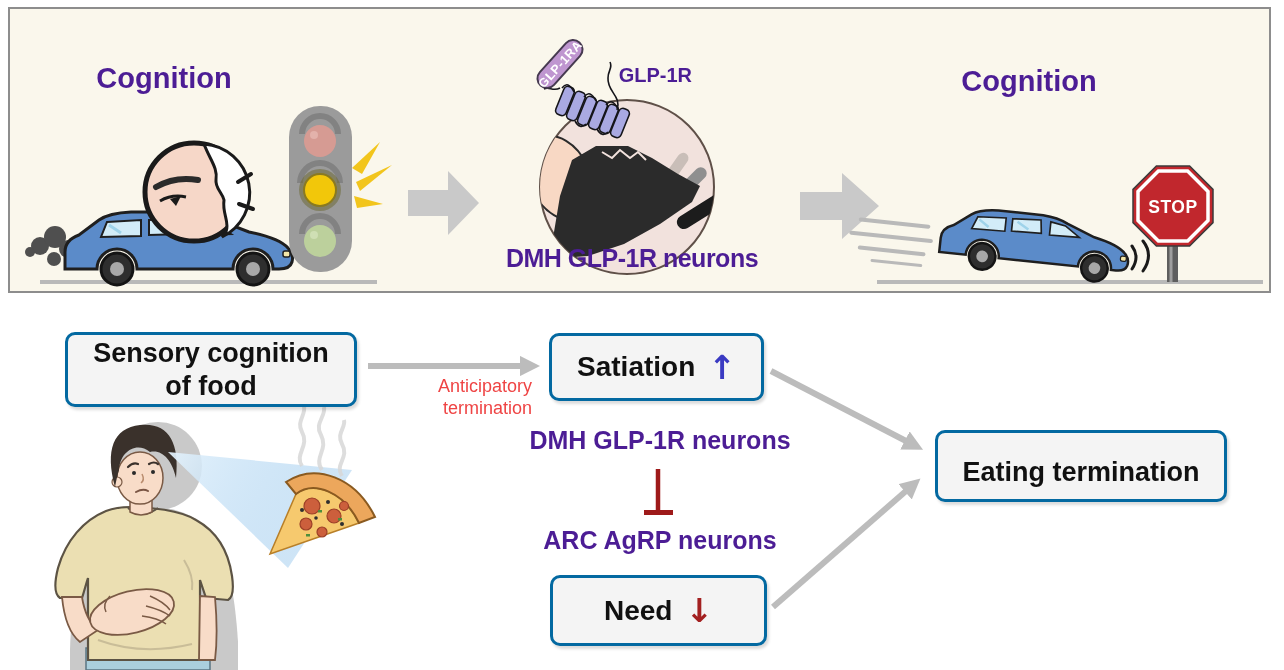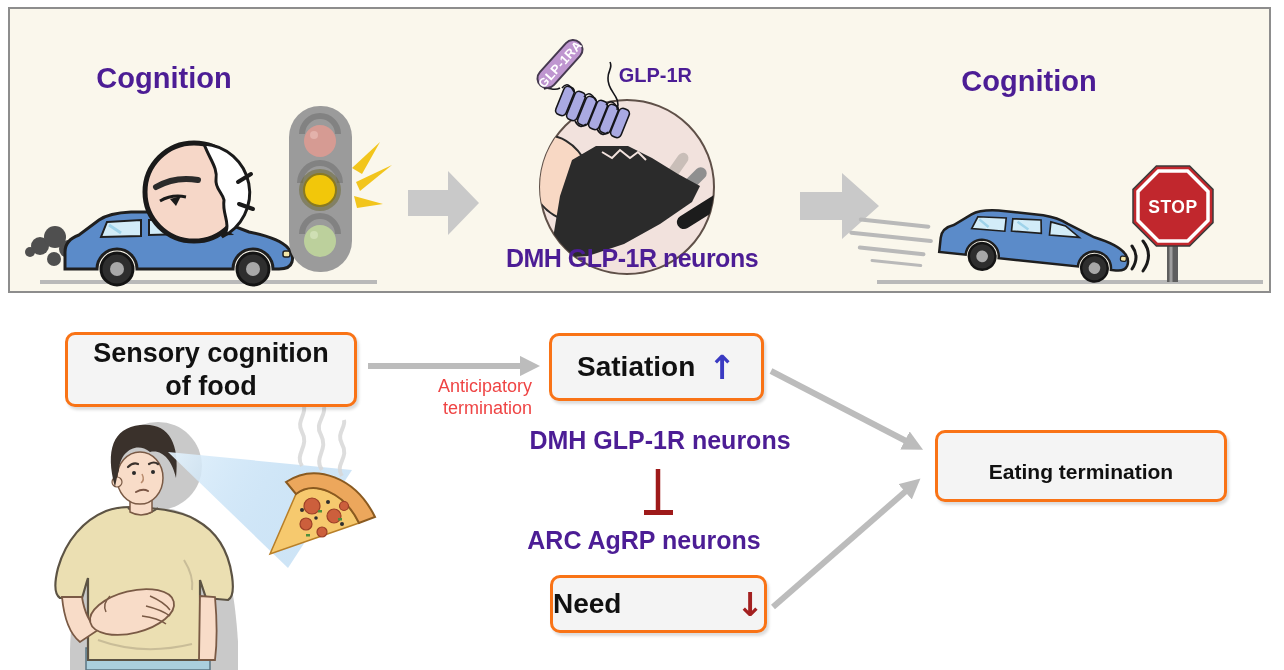--- a/index.html
+++ b/index.html
@@ -2,21 +2,21 @@
 <html><head>
 <meta charset="utf-8">
 <style>
   html,body{margin:0;padding:0;background:#ffffff;}
   #figure{position:relative;width:1284px;height:670px;background:#ffffff;overflow:hidden;
           font-family:"Liberation Sans","DejaVu Sans",sans-serif;color:#111;}
   #top-panel{position:absolute;left:8px;top:7px;width:1263px;height:286px;
              background:#faf7ec;border:2px solid #8d8d8d;box-sizing:border-box;z-index:0;}
   svg.layer{position:absolute;left:0;top:0;z-index:1;}
   .lbl{position:absolute;font-weight:bold;text-align:center;color:#4c1d95;z-index:2;line-height:1.1;}
-  .box{position:absolute;background:#f4f4f4;border:3px solid #f97316;border-radius:10px;
+  .box{position:absolute;background:#f4f4f4;border:3px solid #0369a1;border-radius:10px;
        display:flex;align-items:center;justify-content:center;box-sizing:border-box;
        box-shadow:2px 3px 3px rgba(0,0,0,0.14);z-index:2;font-weight:bold;color:#111;}
   .box .bt{font-weight:bold;}
   .arrow-glyph{font-family:"DejaVu Sans",sans-serif;font-weight:bold;font-size:33px;margin-left:13px;line-height:1;}
   .up{color:#3a3ac2;} .down{color:#a32020;}
   #pathway-note{position:absolute;left:372px;top:376px;width:160px;text-align:right;
                 font-size:18px;line-height:1.22;color:#ef4444;z-index:2;}
   #pathway-note span{display:block;}
 </style>
 </head>
@@ -260,24 +260,24 @@
     <span>termination</span>
   </div>
 
   <div class="box" style="left:549px;top:333px;width:215px;height:68px;">
     <span class="bt" style="font-size:28px;">Satiation</span>
     <span class="arrow-glyph up">↑</span>
   </div>
 
   <div class="lbl" style="left:515px;top:427px;width:290px;font-size:25px;">DMH GLP-1R neurons</div>
 
-  <div class="lbl" style="left:512px;top:527px;width:264px;font-size:25px;">ARC AgRP neurons</div>
-
-  <div class="box" style="left:550px;top:575px;width:217px;height:58px;justify-content:space-between;">
+  <div class="lbl" style="left:528px;top:527px;width:264px;font-size:25px;">ARC AgRP neurons</div>
+
+  <div class="box" style="left:550px;top:575px;width:217px;height:71px;">
     <span class="bt" style="font-size:28px;">Need</span>
     <span class="arrow-glyph down">↓</span>
   </div>
 
   <div class="box" style="left:935px;top:430px;width:292px;height:72px;">
-    <span class="bt" style="font-size:21px;margin-top:12px;">Eating termination</span>
+    <span class="bt" style="font-size:27px;margin-top:12px;">Eating termination</span>
   </div>
 
 </div>
 
 </body></html>

